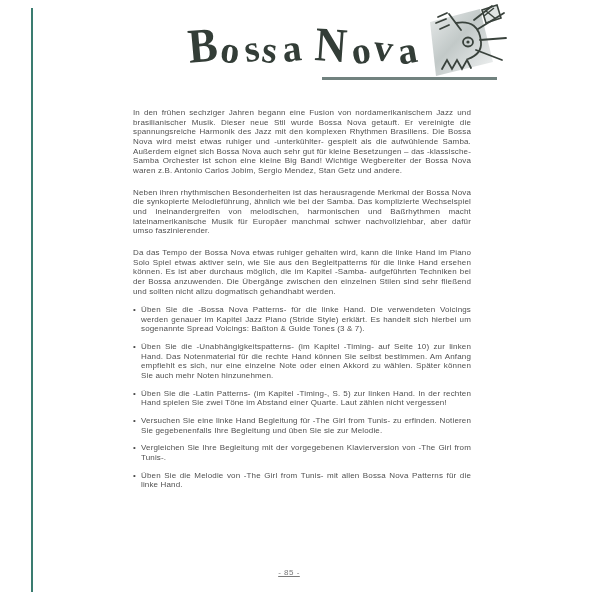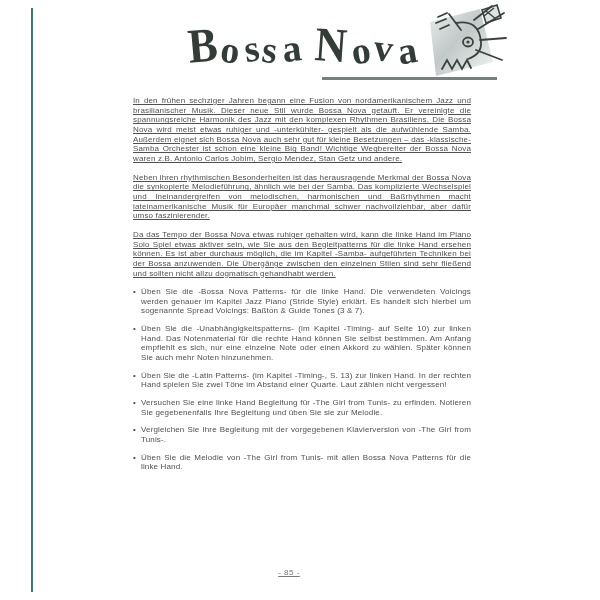--- a/index.html
+++ b/index.html
@@ -35,21 +35,21 @@
     position:absolute;left:322px;top:77px;width:175px;height:3px;
     background:#71827f;
   }
   
   .logo{position:absolute;left:416px;top:2px;width:92px;height:82px;}
   
   .text-block{
     position:absolute;left:133px;top:96px;width:338px;
     color:#505050;font-size:8px;line-height:9.65px;letter-spacing:0.15px;
   }
-  .text-block p{margin:0 0 9px 0;text-align:justify;text-decoration:underline;}
+  .text-block p{margin:12px 0 9px 0;text-align:justify;}
   .bullets{list-style:none;margin:0;padding:0;}
   .bullets li{display:flex;margin:0 0 8px 0;}
   .bullet-marker{flex:0 0 8px;color:#4a4a4a;}
   .bullet-text{flex:1;text-align:justify;}
   .page-number{
     position:absolute;left:0;top:568px;width:578px;text-align:center;
     color:#7a7a7a;font-size:8px;letter-spacing:0.5px;text-decoration:underline;
   }
 </style>
 </head>
@@ -98,21 +98,21 @@
       <li>
         <span class="bullet-marker">•</span>
         <span class="bullet-text">Üben Sie die -Bossa Nova Patterns- für die linke Hand. Die verwendeten Voicings werden genauer im Kapitel Jazz Piano (Stride Style) erklärt. Es handelt sich hierbei um sogenannte Spread Voicings: Baßton &amp; Guide Tones (3 &amp; 7).</span>
       </li>
       <li>
         <span class="bullet-marker">•</span>
         <span class="bullet-text">Üben Sie die -Unabhängigkeitspatterns- (im Kapitel -Timing- auf Seite 10) zur linken Hand. Das Notenmaterial für die rechte Hand können Sie selbst bestimmen. Am Anfang empfiehlt es sich, nur eine einzelne Note oder einen Akkord zu wählen. Später können Sie auch mehr Noten hinzunehmen.</span>
       </li>
       <li>
         <span class="bullet-marker">•</span>
-        <span class="bullet-text">Üben Sie die -Latin Patterns- (im Kapitel -Timing-, S. 13) zur linken Hand. In der rechten Hand spielen Sie zwei Töne im Abstand einer Quarte. Laut zählen nicht vergessen!</span>
+        <span class="bullet-text">Üben Sie die -Latin Patterns- (im Kapitel -Timing-, S. 5) zur linken Hand. In der rechten Hand spielen Sie zwei Töne im Abstand einer Quarte. Laut zählen nicht vergessen!</span>
       </li>
       <li>
         <span class="bullet-marker">•</span>
         <span class="bullet-text">Versuchen Sie eine linke Hand Begleitung für -The Girl from Tunis- zu erfinden. Notieren Sie gegebenenfalls Ihre Begleitung und üben Sie sie zur Melodie.</span>
       </li>
       <li>
         <span class="bullet-marker">•</span>
         <span class="bullet-text">Vergleichen Sie Ihre Begleitung mit der vorgegebenen Klavierversion von -The Girl from Tunis-.</span>
       </li>
       <li>

